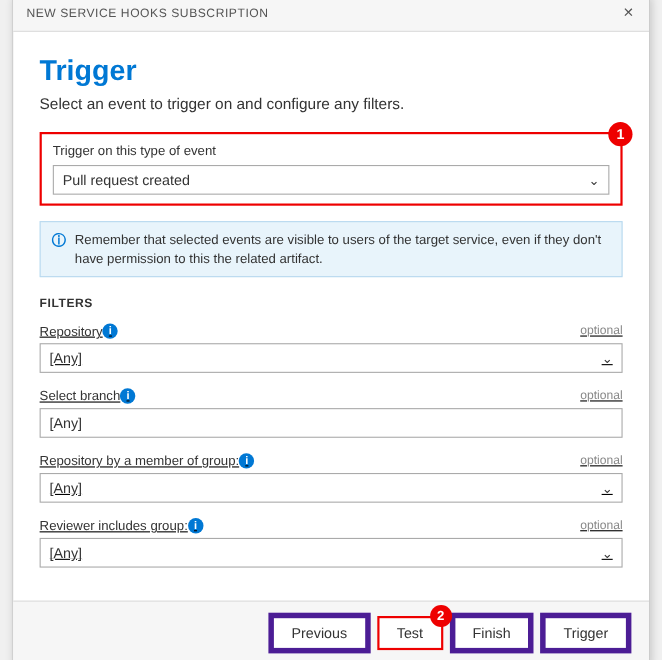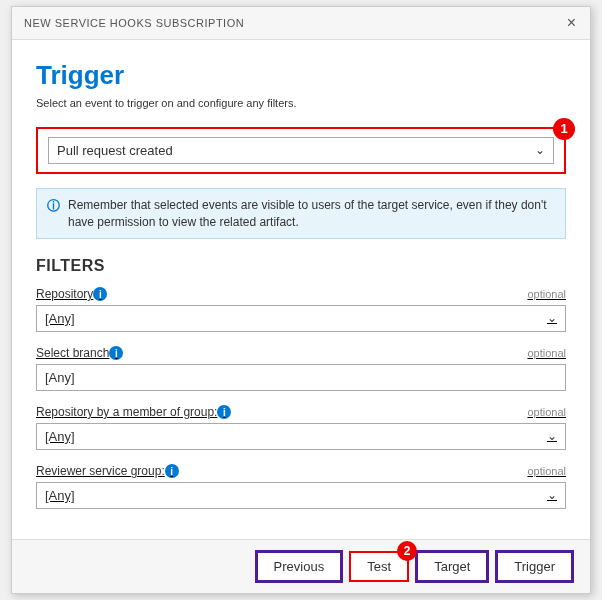--- a/index.html
+++ b/index.html
@@ -50,21 +50,21 @@
       padding: 20px 24px 16px 24px;
       flex: 1;
     }
     .page-title {
       font-size: 26px;
       font-weight: 700;
       color: #0078d4;
       margin-bottom: 6px;
     }
     .page-subtitle {
-      font-size: 11px;
+      font-size: 14px;
       color: #333;
       margin-bottom: 18px;
     }
     .field-group {
       margin-bottom: 14px;
       text-decoration: underline;
     }
     .field-label {
       font-size: 12px;
       color: #333;
@@ -98,21 +98,21 @@
       width: 100%;
     }
     .select-box {
       width: 100%;
       border: 1px solid #aaa;
       padding: 5px 8px;
       font-size: 13px;
       color: #333;
       background: #fff;
       display: flex;
-      align-items: flex-start;
+      align-items: flex-end;
       justify-content: space-between;
       cursor: pointer;
       position: relative;
     }
     .select-box .chevron {
       color: #333;
       font-size: 12px;
     }
     .trigger-event-group {
       border: 2px solid #e00;
@@ -136,21 +136,21 @@
       margin-bottom: 18px;
       line-height: 1.4;
     }
     .info-box .info-i {
       color: #0078d4;
       font-weight: bold;
       font-size: 13px;
       flex-shrink: 0;
     }
     .filters-title {
-      font-size: 16px;
+      font-size: 11px;
       font-weight: bold;
       color: #333;
       text-transform: uppercase;
       letter-spacing: 0.5px;
       margin-bottom: 12px;
     }
     .step-badge {
       display: inline-flex;
       align-items: center;
       justify-content: center;
@@ -171,21 +171,21 @@
       padding: 10px 16px;
       display: flex;
       align-items: center;
       justify-content: flex-end;
       gap: 6px;
       position: relative;
     }
     .btn {
       padding: 6px 16px;
       font-size: 13px;
-      border: 3px solid #4c1d95;
+      border: 5px solid #4c1d95;
       background: #fff;
       color: #333;
       cursor: pointer;
       min-width: 60px;
     }
     .btn-next {
       border: 2px solid #e00;
       position: relative;
     }
     .next-badge {
@@ -221,29 +221,30 @@
     <span class="dialog-header-title">NEW SERVICE HOOKS SUBSCRIPTION</span>
     <button class="dialog-close">×</button>
   </div>
 
   <div class="dialog-body">
     <div class="page-title">Trigger</div>
     <div class="page-subtitle">Select an event to trigger on and configure any filters.</div>
 
     <div class="trigger-event-group" style="position:relative;">
       <span class="step-badge">1</span>
+      <div class="trigger-event-label">Trigger on this type of event</div>
       <div class="select-box">
         <span>Pull request created</span>
         <span class="chevron">⌄</span>
       </div>
     </div>
 
     <div class="info-box">
       <span class="info-i">ⓘ</span>
-      <span>Remember that selected events are visible to users of the target service, even if they don't have permission to view the related artifact.</span>
+      <span>Remember that selected events are visible to users of the target service, even if they don't have permission to this the related artifact.</span>
     </div>
 
     <div class="filters-title">FILTERS</div>
 
     <div class="field-group">
       <div class="field-label">
         <div class="field-label-row">
           <span>Repository</span>
           <span class="info-icon">i</span>
           <span class="optional-label">optional</span>
@@ -276,34 +277,34 @@
       </div>
       <div class="select-box">
         <span>[Any]</span>
         <span class="chevron">⌄</span>
       </div>
     </div>
 
     <div class="field-group">
       <div class="field-label">
         <div class="field-label-row">
-          <span>Reviewer service group:</span>
+          <span>Reviewer includes group:</span>
           <span class="info-icon">i</span>
           <span class="optional-label">optional</span>
         </div>
       </div>
       <div class="select-box">
         <span>[Any]</span>
         <span class="chevron">⌄</span>
       </div>
     </div>
   </div>
 
   <div class="dialog-footer">
     <button class="btn">Previous</button>
     <button class="btn btn-next" style="position:relative;">
       <span>Test</span>
       <span class="next-badge">2</span>
     </button>
-    <button class="btn">Target</button>
+    <button class="btn">Finish</button>
     <button class="btn">Trigger</button>
   </div>
 </div>
 
 </body></html>

